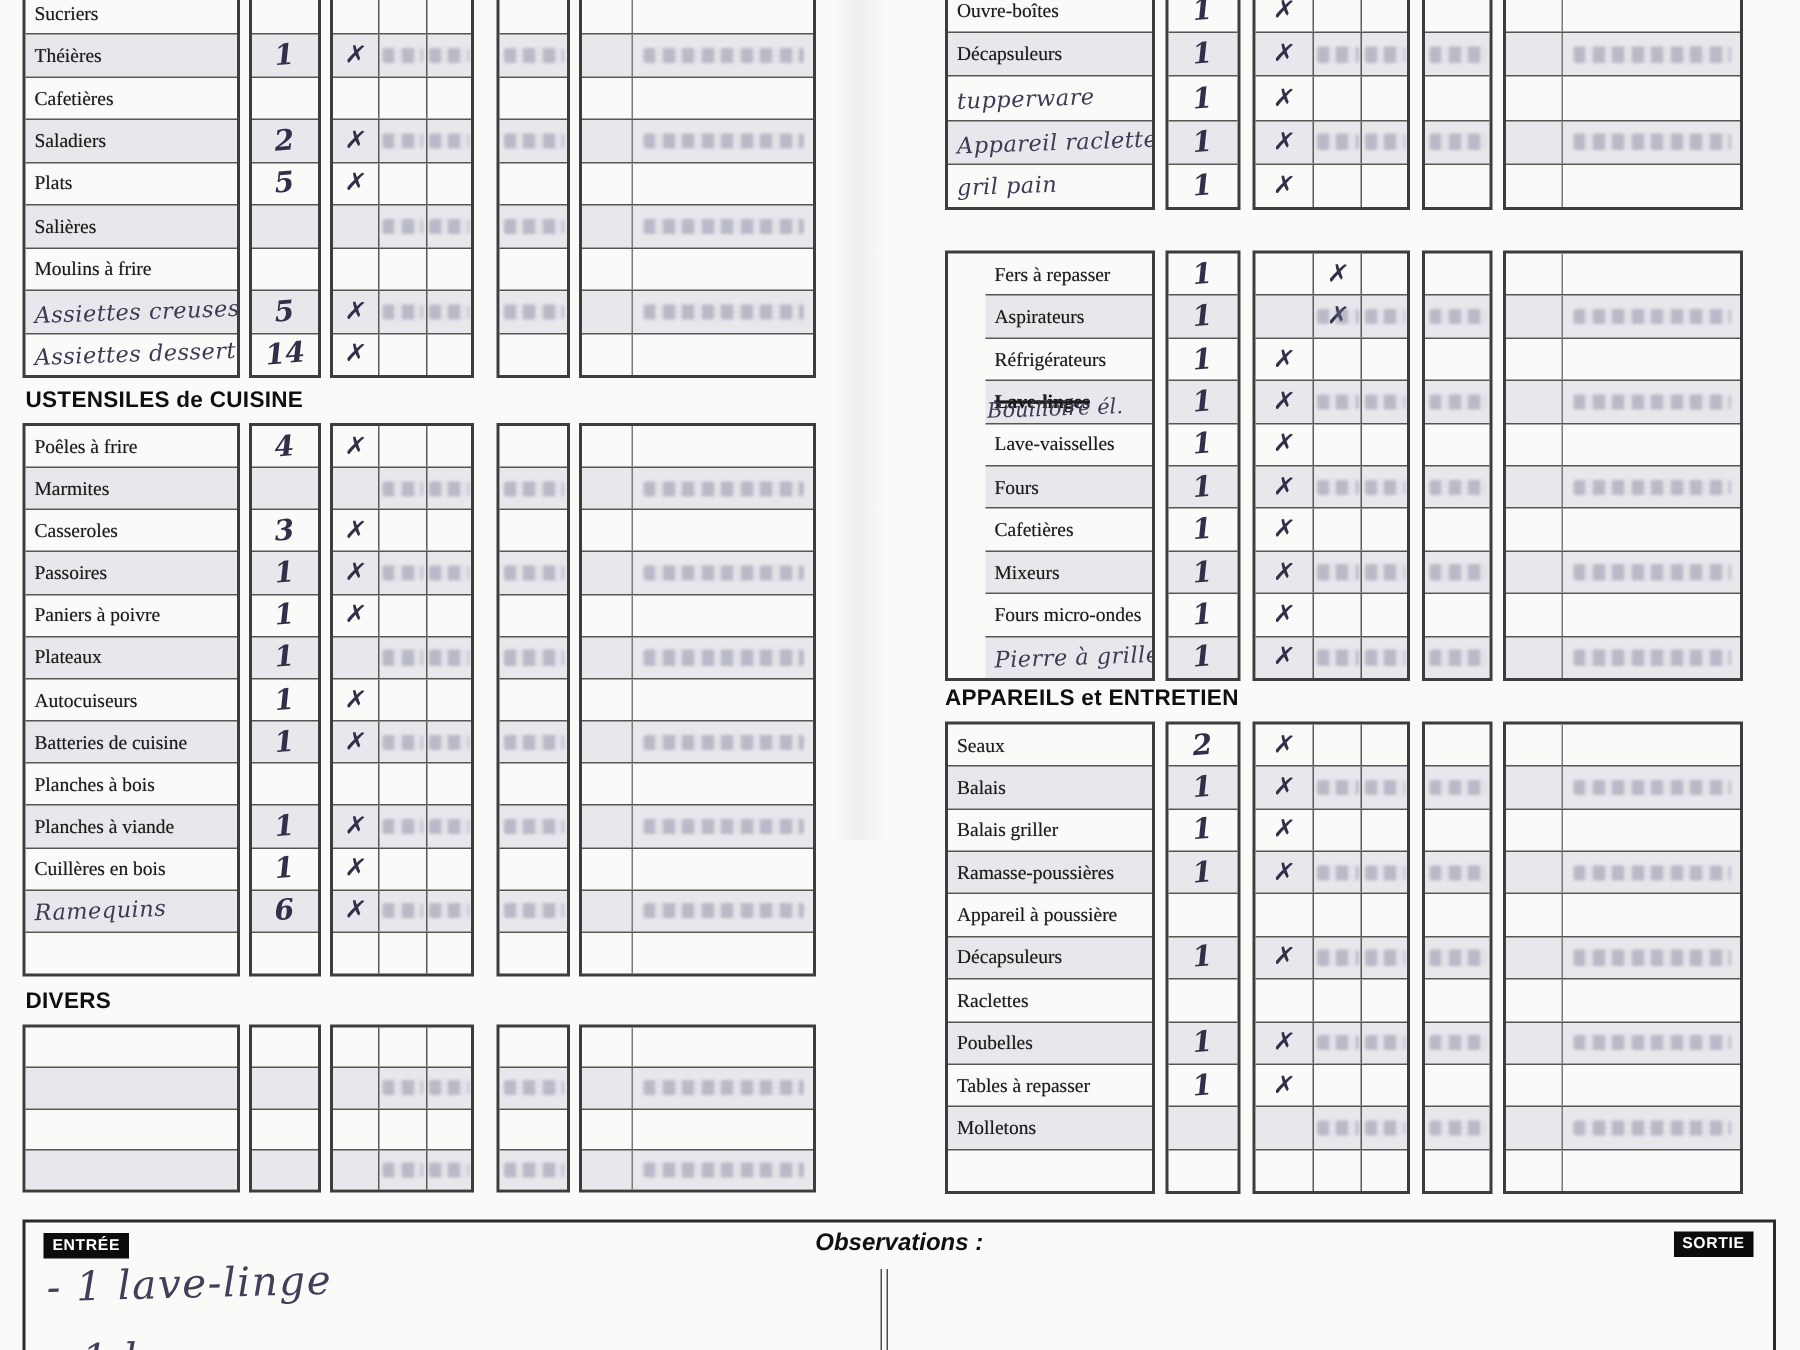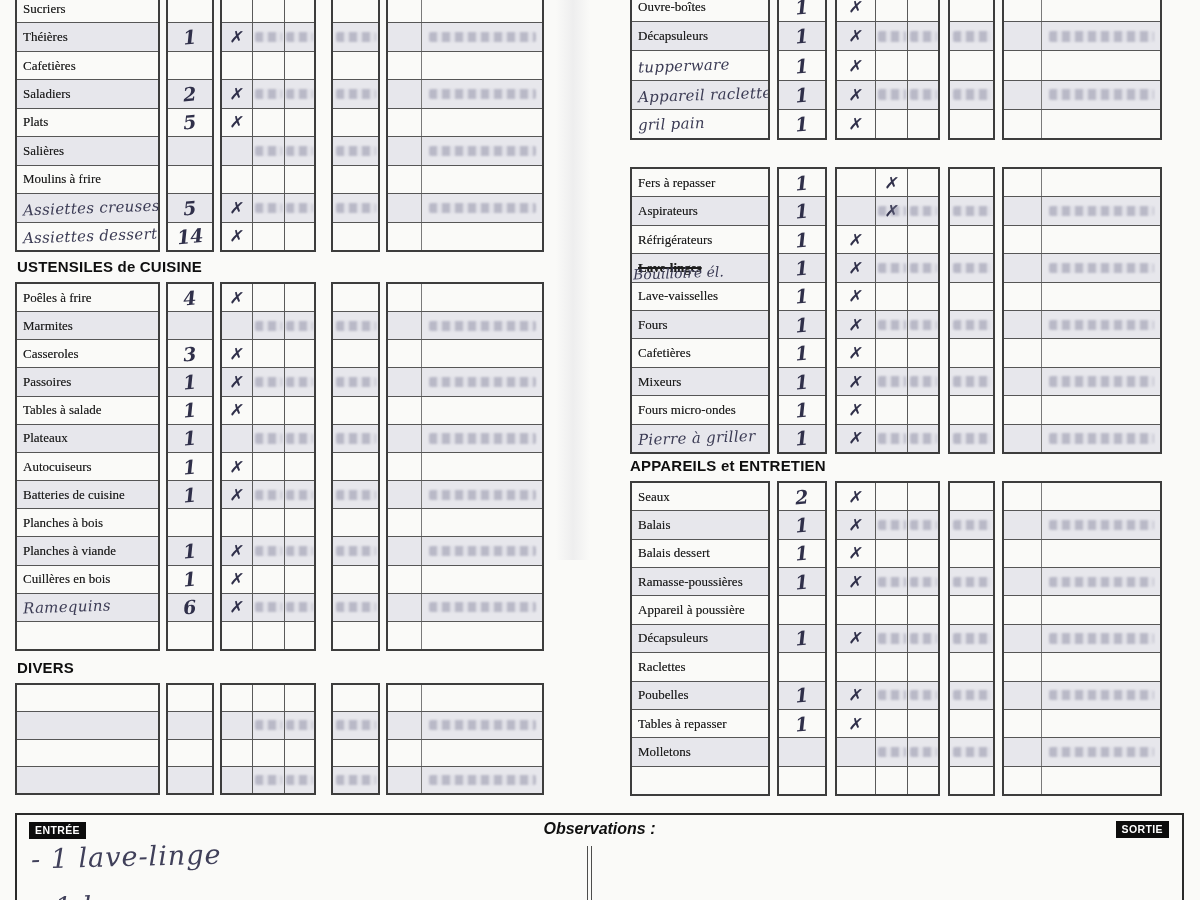--- a/index.html
+++ b/index.html
@@ -238,21 +238,21 @@
         <div class="cell shaded">
           <span class="print">Marmites</span>
         </div>
         <div class="cell">
           <span class="print">Casseroles</span>
         </div>
         <div class="cell shaded">
           <span class="print">Passoires</span>
         </div>
         <div class="cell">
-          <span class="print">Tables à salade</span>
+          <span class="print">Paniers à poivre</span>
         </div>
         <div class="cell shaded">
           <span class="print">Plateaux</span>
         </div>
         <div class="cell">
           <span class="print">Autocuiseurs</span>
         </div>
         <div class="cell shaded">
           <span class="print">Batteries de cuisine</span>
         </div>
@@ -620,21 +620,21 @@
           <div class="sub ghost" style="flex: 1 1 0%;"></div>
         </div>
         <div class="cell xrow">
           <div class="sub" style="flex: 0 0 24%;"></div>
           <div class="sub" style="flex: 1 1 0%;"></div>
         </div>
       </div>
     </div>
 
   <div class="tbl" id="t-electromenagers" style="width: 532px;">
-      <div class="group g-label" style="left: 0px; width: 140px;">
+      <div class="group g-label" style="left: 0px; width: 140px; padding-left: 25px;">
         <div class="cell">
           <span class="print">Fers à repasser</span>
         </div>
         <div class="cell shaded">
           <span class="print">Aspirateurs</span>
         </div>
         <div class="cell">
           <span class="print">Réfrigérateurs</span>
         </div>
         <div class="cell shaded">
@@ -823,21 +823,21 @@
   <div class="sec-title" id="h-nettoyage">APPAREILS et ENTRETIEN</div>
   <div class="tbl" id="t-nettoyage" style="width: 532px;">
       <div class="group g-label" style="left: 0px; width: 140px;">
         <div class="cell">
           <span class="print">Seaux</span>
         </div>
         <div class="cell shaded">
           <span class="print">Balais</span>
         </div>
         <div class="cell">
-          <span class="print">Balais dessert</span>
+          <span class="print">Balais griller</span>
         </div>
         <div class="cell shaded">
           <span class="print">Ramasse-poussières</span>
         </div>
         <div class="cell">
           <span class="print">Appareil à poussière</span>
         </div>
         <div class="cell shaded">
           <span class="print">Décapsuleurs</span>
         </div>

